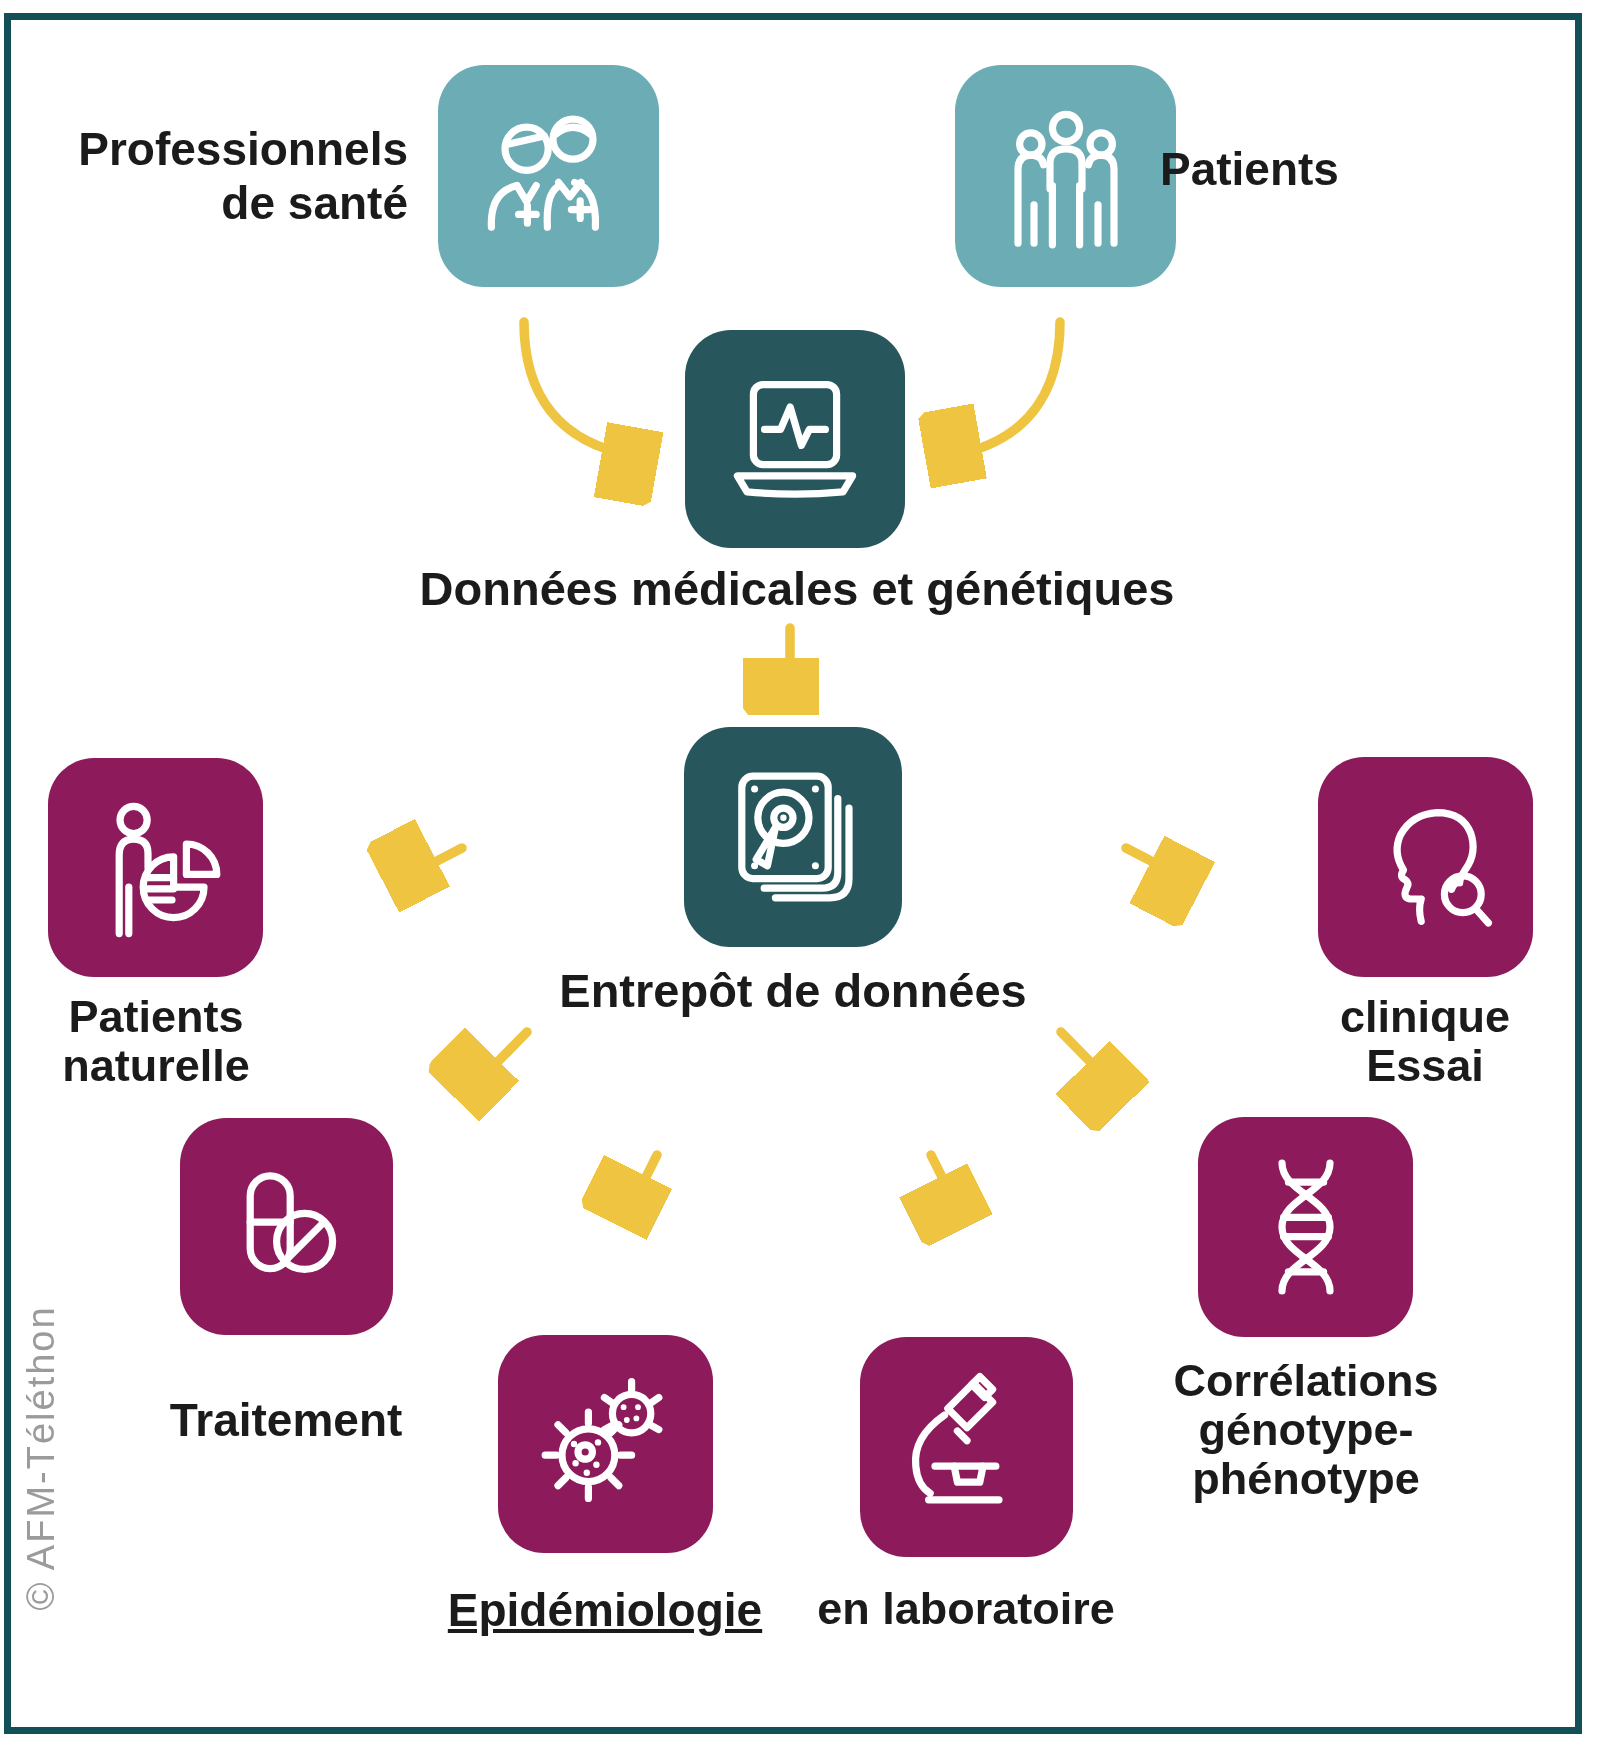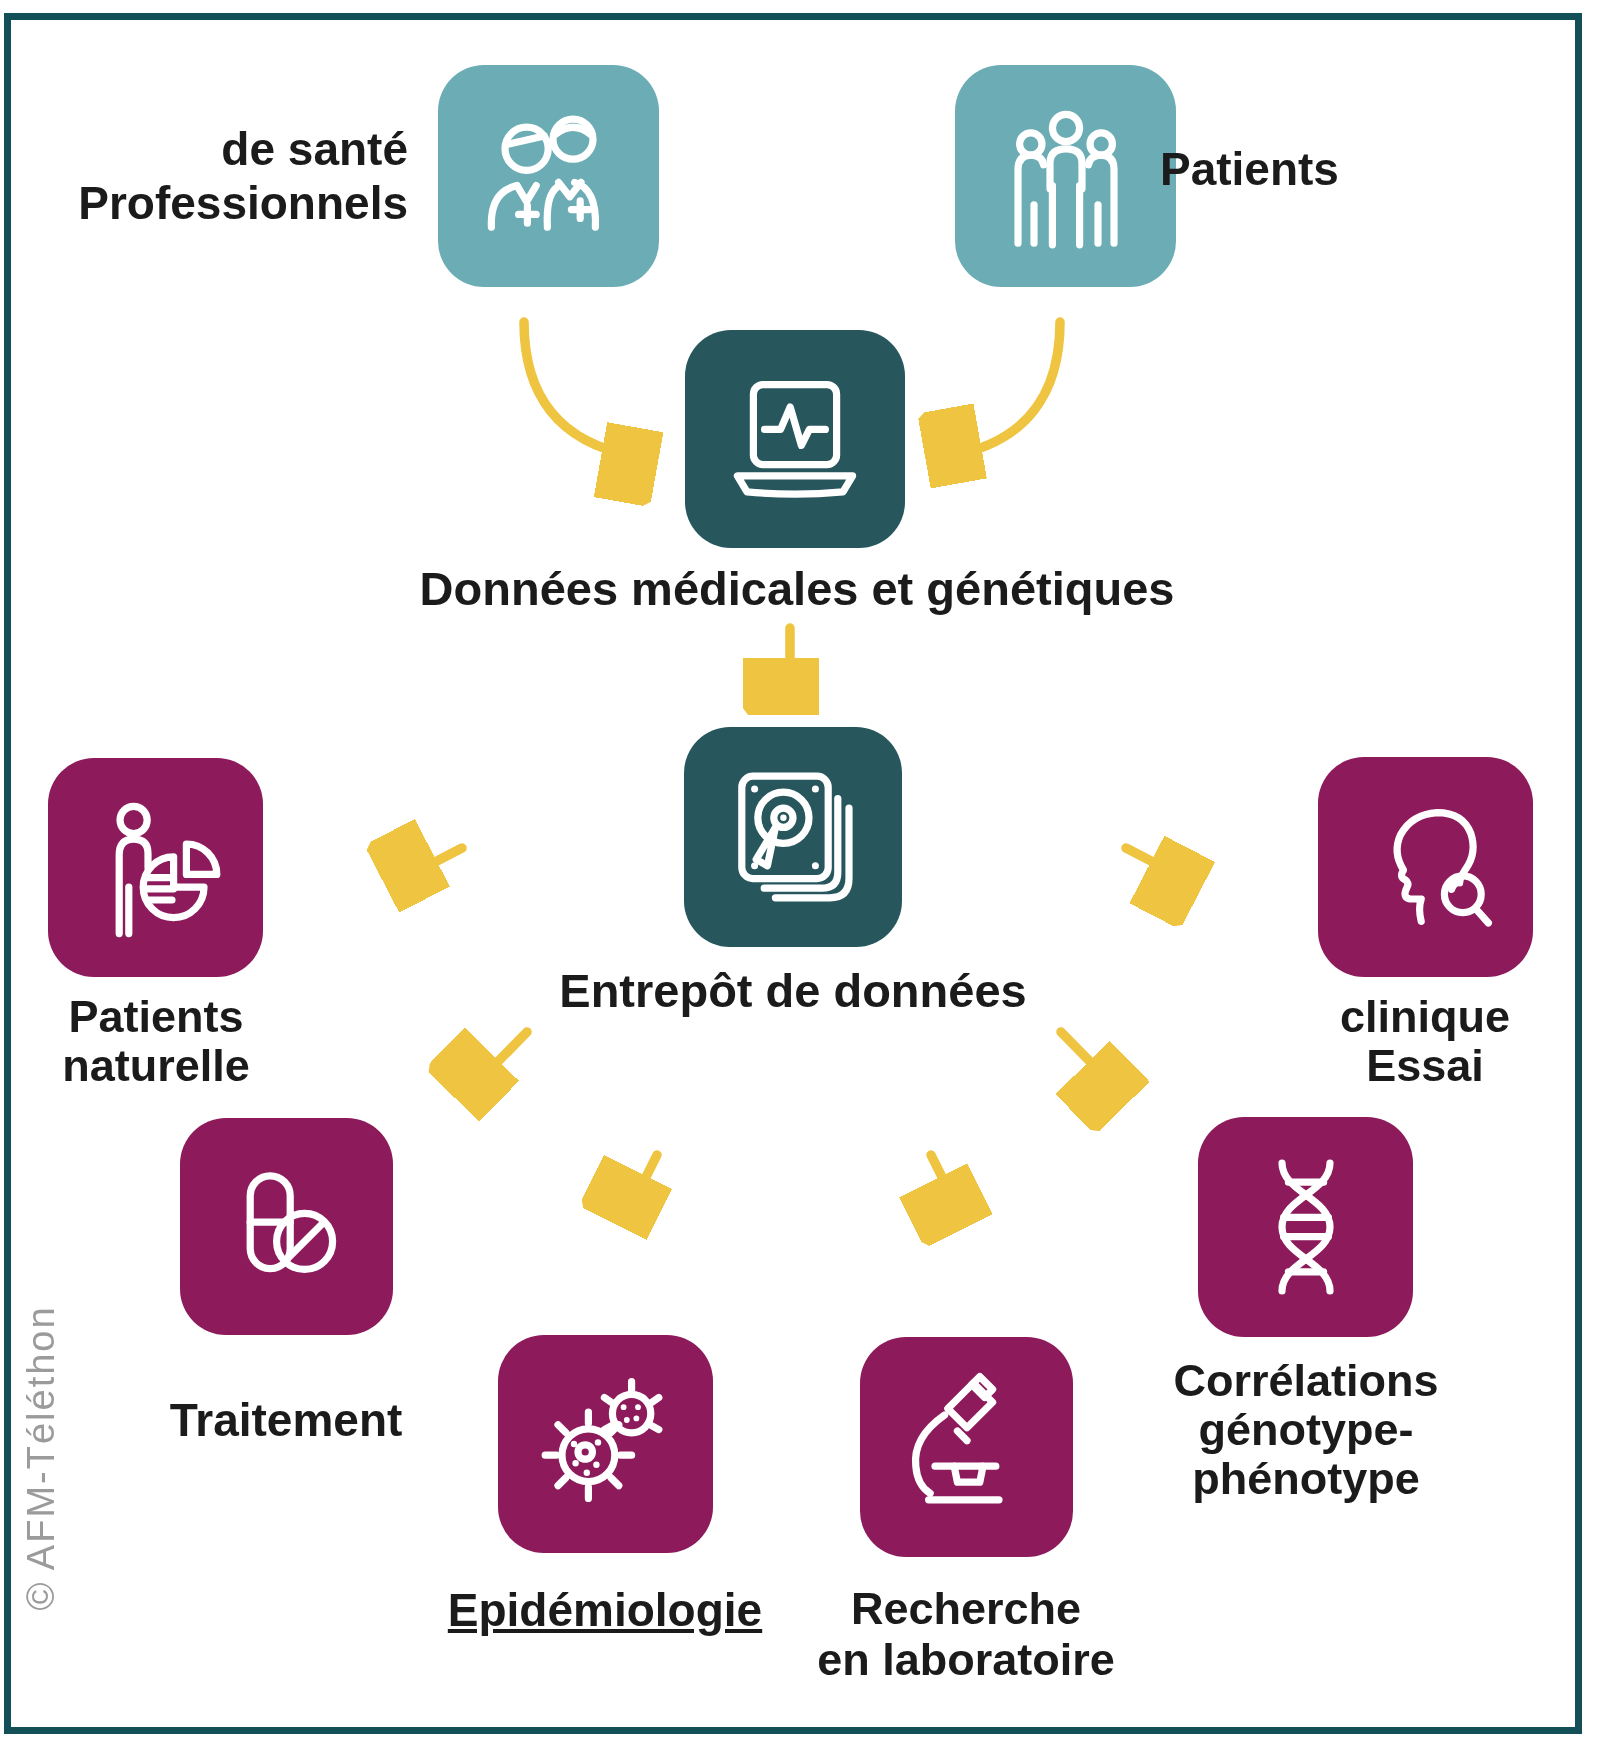--- a/index.html
+++ b/index.html
@@ -80,22 +80,22 @@
       <path d="M 14 82 Q 13 60 30 56"></path>
       <path d="M 30 56 L 36 66 L 42 56"></path>
       <path d="M 31 74 h 11 M 36.5 68.5 v 11"></path>
       <path d="M 79 82 Q 80 58 66 54"></path>
       <path d="M 56 54 L 63 63 L 70 54"></path>
       <path d="M 64 71 h 11 M 69.5 65.5 v 11"></path>
       <path d="M 49 82 Q 48 62 55 57"></path>
     </svg>
   </div>
   <div class="lbl l-prof">
+    <span>Professionnels</span>
     <span>de santé</span>
-    <span>Professionnels</span>
   </div>
 
   <div class="tile teal t-pat">
     <svg viewBox="0 0 100 100">
       <circle cx="50" cy="20" r="8.5"></circle>
       <path d="M 40 58 V 42 Q 40 33 50 33 Q 60 33 60 42 V 58"></path>
       <path d="M 41.5 56 V 93 M 58.5 56 V 93"></path>
       <circle cx="28" cy="30" r="7"></circle>
       <path d="M 20 92 V 46 Q 20 37 28 37 Q 35 37 36 43"></path>
       <path d="M 30 68 V 92"></path>
@@ -195,21 +195,20 @@
       <path d="M 58 6 L 66 14 L 61 19 L 53 11 Z"></path>
       <path d="M 54 10 L 66 22 L 50 38 L 38 26 Z"></path>
       <path d="M 44 40 L 50 46"></path>
       <path d="M 36 30 Q 16 44 18 62 Q 19 74 27 79"></path>
       <path d="M 30 62 H 68"></path>
       <path d="M 42 62 L 44 72 H 58 L 60 62"></path>
       <path d="M 26 83 H 70"></path>
     </svg>
   </div>
   <div class="lbl l-rec">
-    <span>Recherche</span>
     <span>en laboratoire</span>
   </div>
 
   <div class="tile mag t-cor">
     <svg viewBox="0 0 100 100">
       <path d="M 35 10 C 35 28 65 32 65 50 C 65 68 35 72 35 90"></path>
       <path d="M 65 10 C 65 28 35 32 35 50 C 35 68 65 72 65 90"></path>
       <path d="M 39 22 H 61 M 36 44 H 64 M 36 56 H 64 M 39 78 H 61"></path>
     </svg>
   </div>

